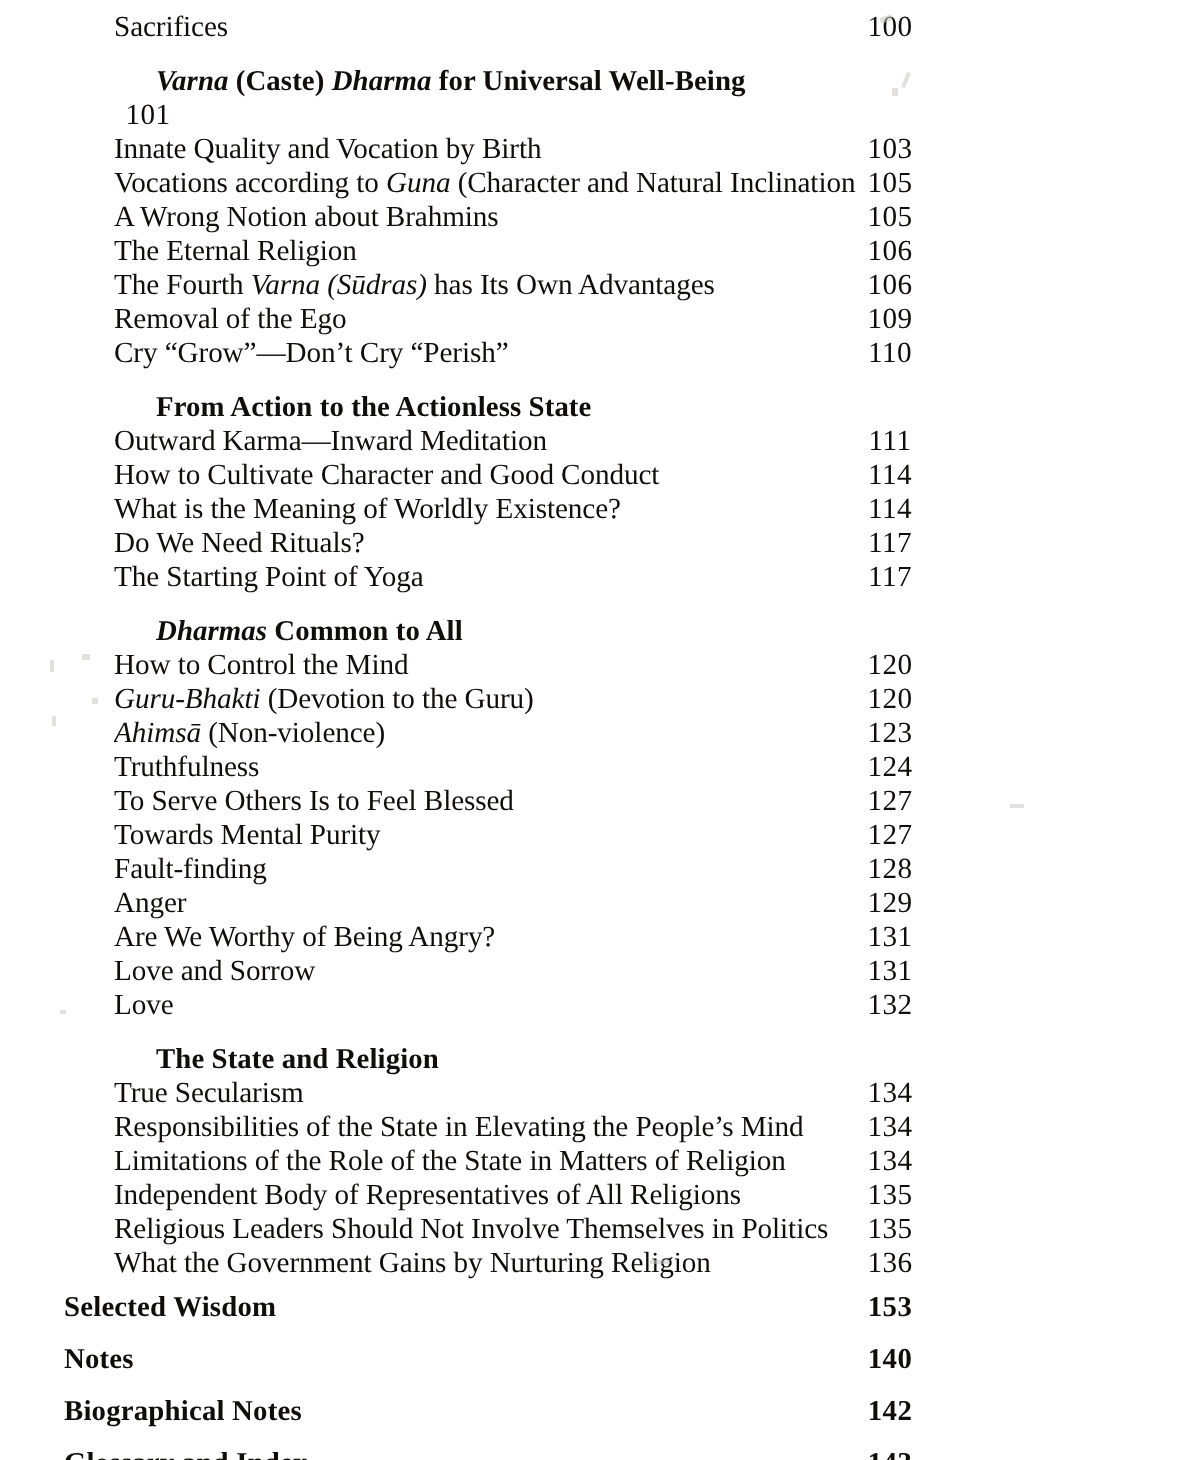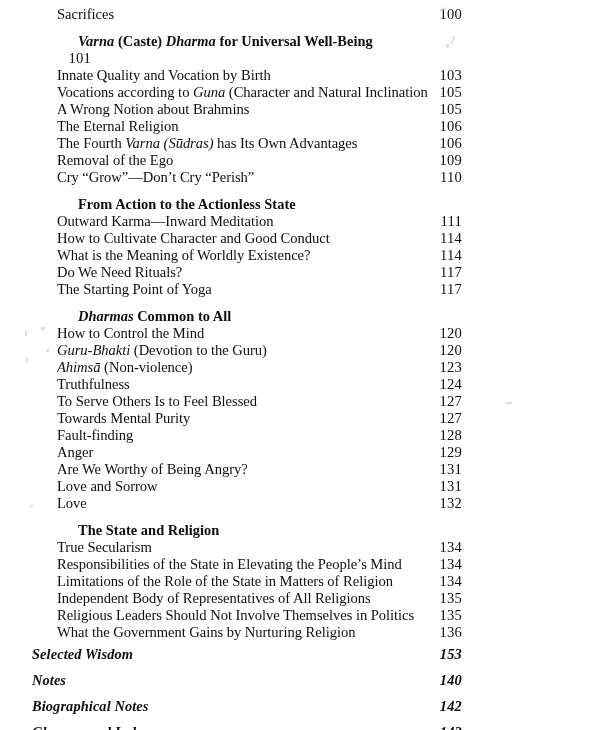--- a/index.html
+++ b/index.html
@@ -38,21 +38,21 @@
 
   .row .label {
     flex: 1 1 auto;
     white-space: nowrap;
     overflow: hidden;
   }
 
   .row .page {
     flex: 0 0 auto;
     width: 34px;
-    text-align: right;
+    text-align: center;
     letter-spacing: 0.2px;
   }
 
   
   .row.heading {
     font-weight: bold;
     padding-left: 32px;
     margin-top: 10px;
     font-size: 14.4px;
     letter-spacing: 0.05px;
@@ -73,21 +73,20 @@
   }
 
   
   .row.backmatter {
     font-weight: bold;
     padding-left: 32px;
     font-size: 14.4px;
     height: 26px;
     line-height: 26px;
     letter-spacing: 0.1px;
-    font-style: italic;
   }
 
   
   .speck {
     position: absolute;
     background: #c9c6c2;
     opacity: 0.55;
     pointer-events: none;
   }
 </style>

